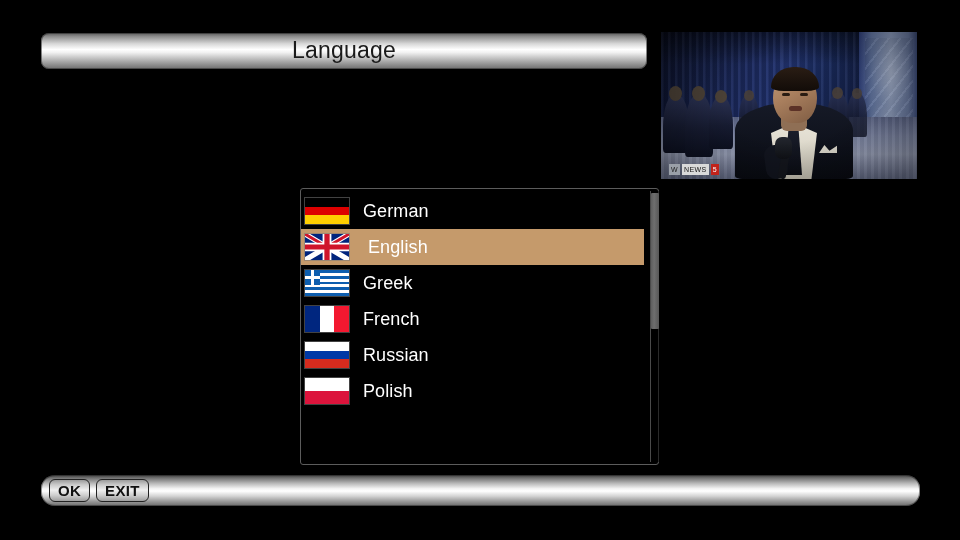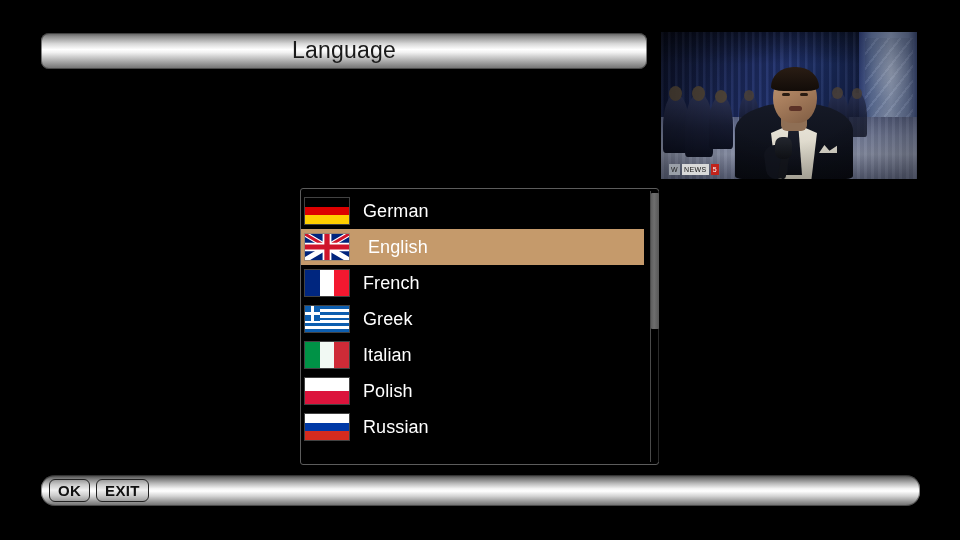--- a/index.html
+++ b/index.html
@@ -409,46 +409,42 @@
             <path d="M0,0 L60,36" stroke="#cf142b" stroke-width="4" clip-path="polygon(0 0,50% 0,50% 100%,0 100%)"></path>
             <path d="M60,0 L0,36" stroke="#cf142b" stroke-width="4" clip-path="polygon(50% 0,100% 0,100% 100%,50% 100%)"></path>
             <path d="M30,0 L30,36 M0,18 L60,18" stroke="#fff" stroke-width="12"></path>
             <path d="M30,0 L30,36 M0,18 L60,18" stroke="#cf142b" stroke-width="7.2"></path>
           </svg>
         </span>
         <span class="lang-label">English</span>
       </div>
 
       <div class="lang-row">
-        <span class="flag f-fr"></span>
-        <span class="lang-label">French</span>
-      </div>
-
-      <div class="lang-row">
         <span class="flag f-gr">
           <span class="gr-canton"></span>
           <span class="gr-cross-v"></span>
           <span class="gr-cross-h"></span>
         </span>
         <span class="lang-label">Greek</span>
       </div>
 
       <div class="lang-row">
-        <span class="flag f-it"></span>
-        <span class="lang-label">Italian</span>
+        <span class="flag f-fr"></span>
+        <span class="lang-label">French</span>
+      </div>
+
+
+      <div class="lang-row">
+        <span class="flag f-ru"></span>
+        <span class="lang-label">Russian</span>
       </div>
 
       <div class="lang-row">
         <span class="flag f-pl"></span>
         <span class="lang-label">Polish</span>
-      </div>
-
-      <div class="lang-row">
-        <span class="flag f-ru"></span>
-        <span class="lang-label">Russian</span>
       </div>
 
     </div>
   </div>
 
   <div id="scroll-track"></div>
   <div id="scroll-thumb"></div>
 
   <div id="bottom-bar">
     <div class="hotkey-btn">OK</div>

